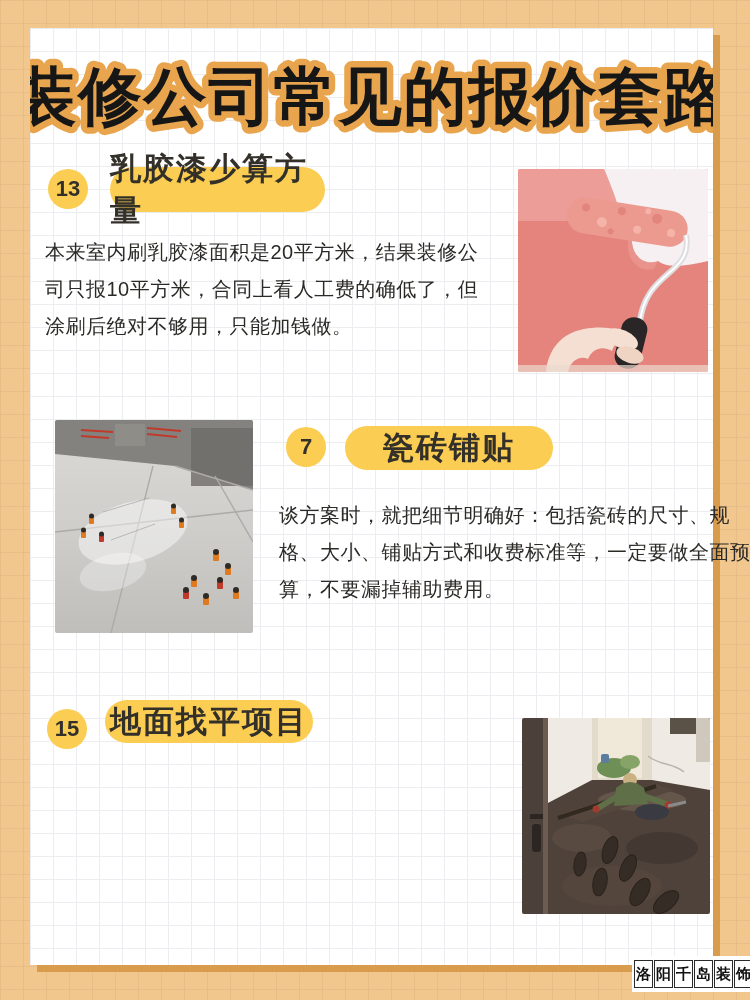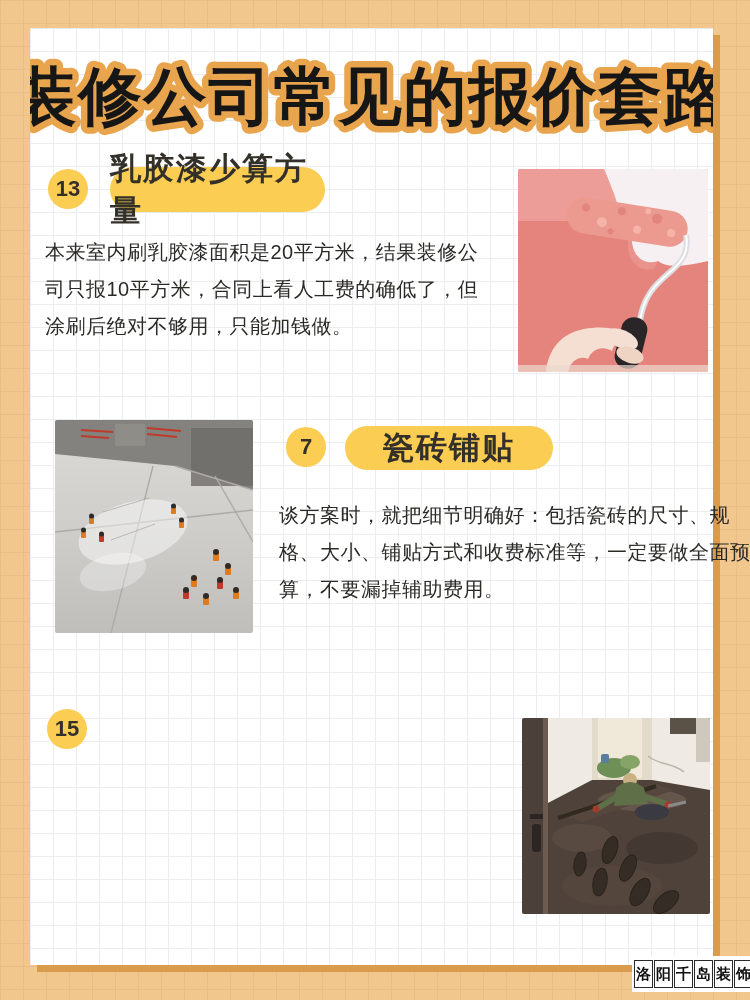--- a/index.html
+++ b/index.html
@@ -171,20 +171,21 @@
             </g>
         </g>
       </svg>
     </div>
 
     <div class="num-badge" style="left:256px;top:399px;">7</div>
     <div class="pill" style="left:315px;top:398px;width:208px;height:44px;">瓷砖铺贴</div>
     <div class="body-text" style="left:249px;top:469px;width:474px;">谈方案时，就把细节明确好：包括瓷砖的尺寸、规格、大小、铺贴方式和收费标准等，一定要做全面预算，不要漏掉辅助费用。</div>
 
     <div class="num-badge" style="left:17px;top:673px;margin-top:8px;">15</div>
+    <div class="pill" style="left:75px;top:672px;width:208px;height:43px;">地面找平项目</div>
 
     <div class="photo" style="left:492px;top:690px;width:188px;height:196px;">
       <svg viewBox="0 0 188 196">
         <rect width="188" height="196" fill="#EFEBE4"></rect>
         <rect x="148" y="0" width="40" height="16" fill="#5A5247"></rect>
         <rect x="174" y="0" width="14" height="44" fill="#CFC8BD"></rect>
         <rect x="70" y="0" width="60" height="64" fill="#E2DACA"></rect>
         <rect x="76" y="0" width="44" height="60" fill="#F0E9D9"></rect>
         <ellipse cx="92" cy="50" rx="17" ry="10" fill="#6E8F55"></ellipse>
         <ellipse cx="108" cy="44" rx="10" ry="7" fill="#86A468"></ellipse>

